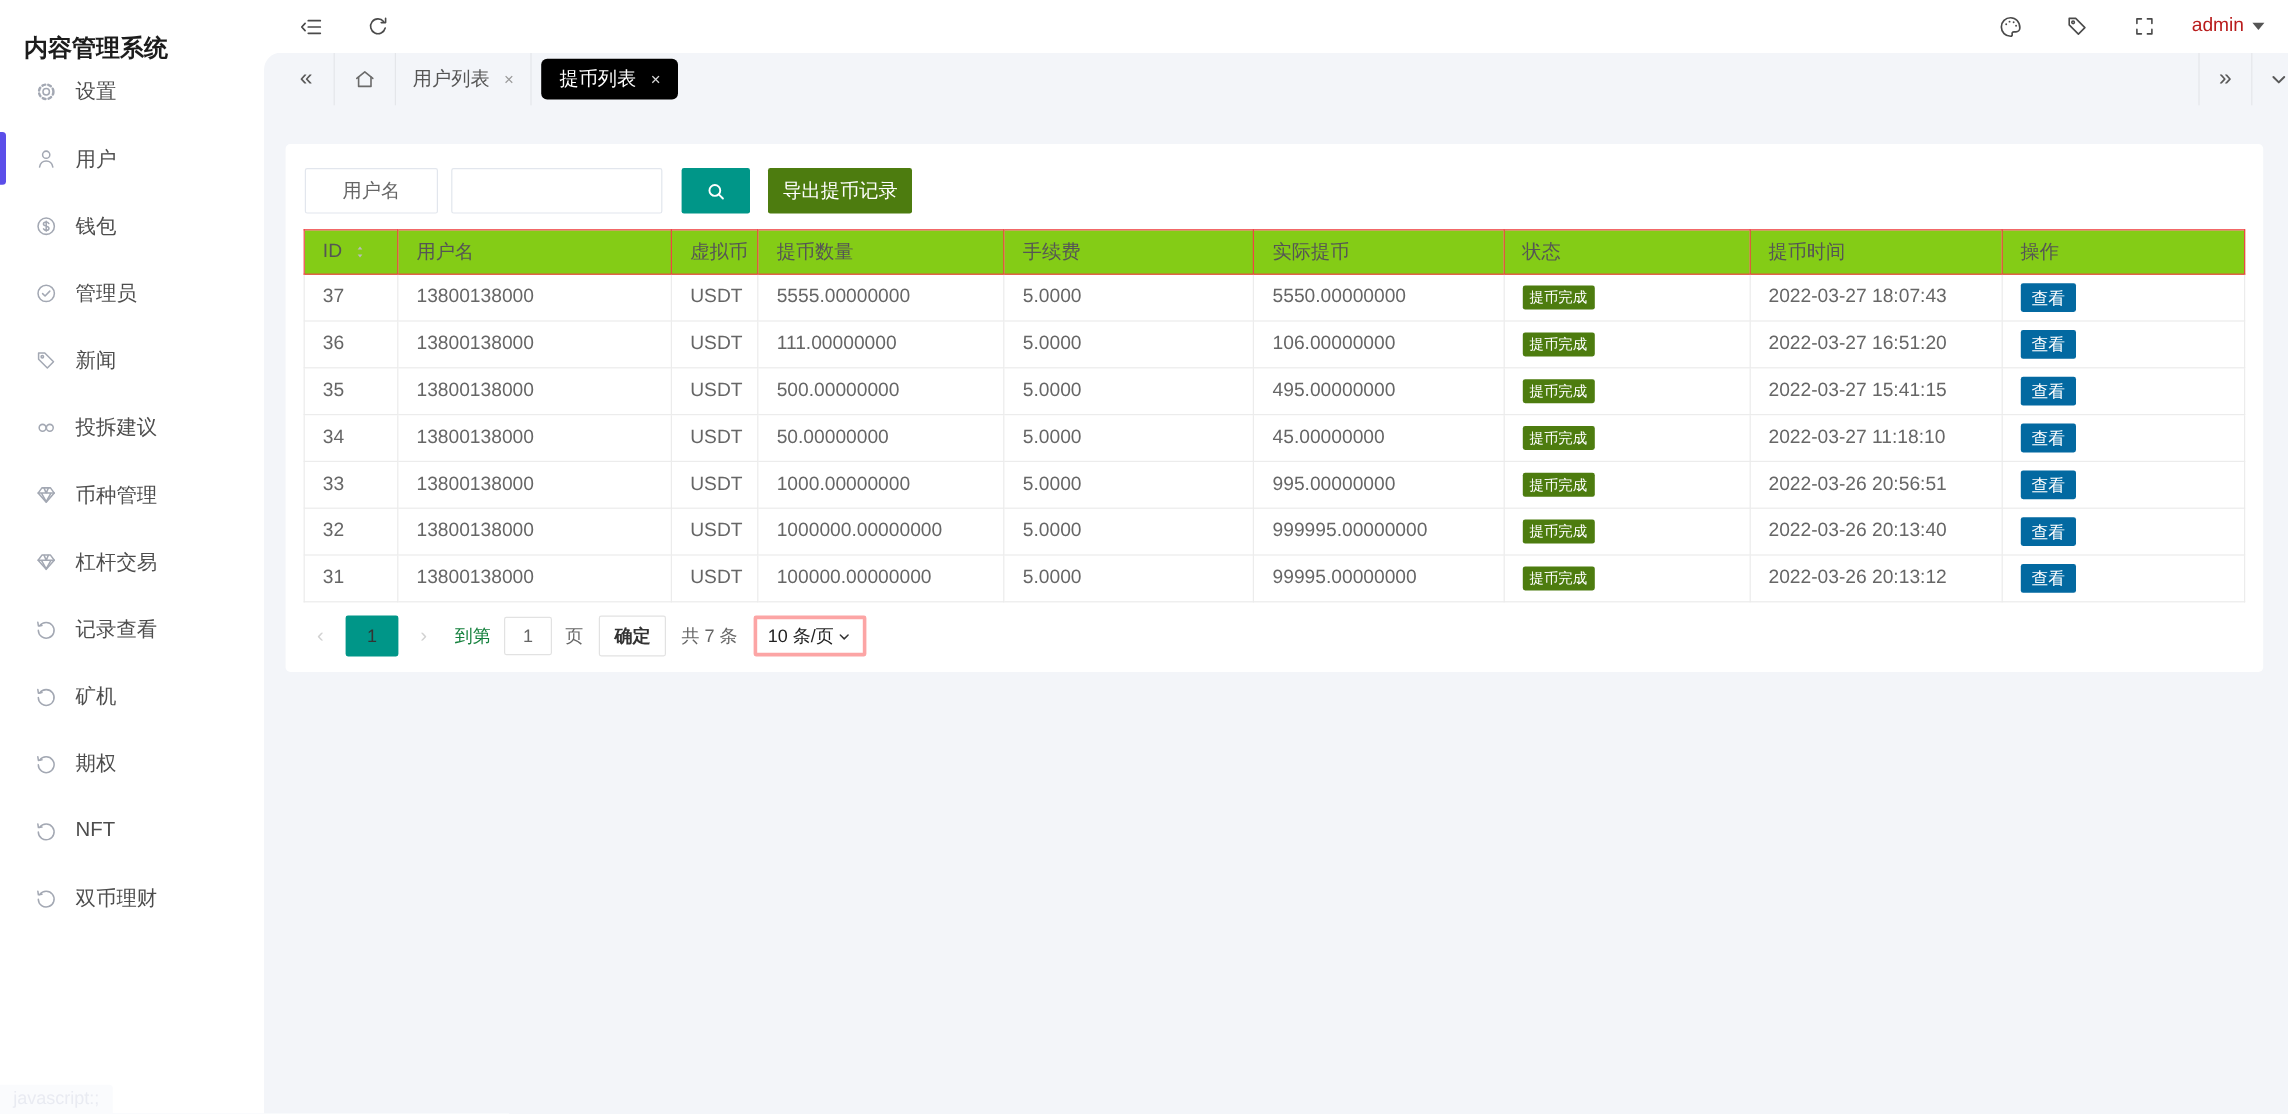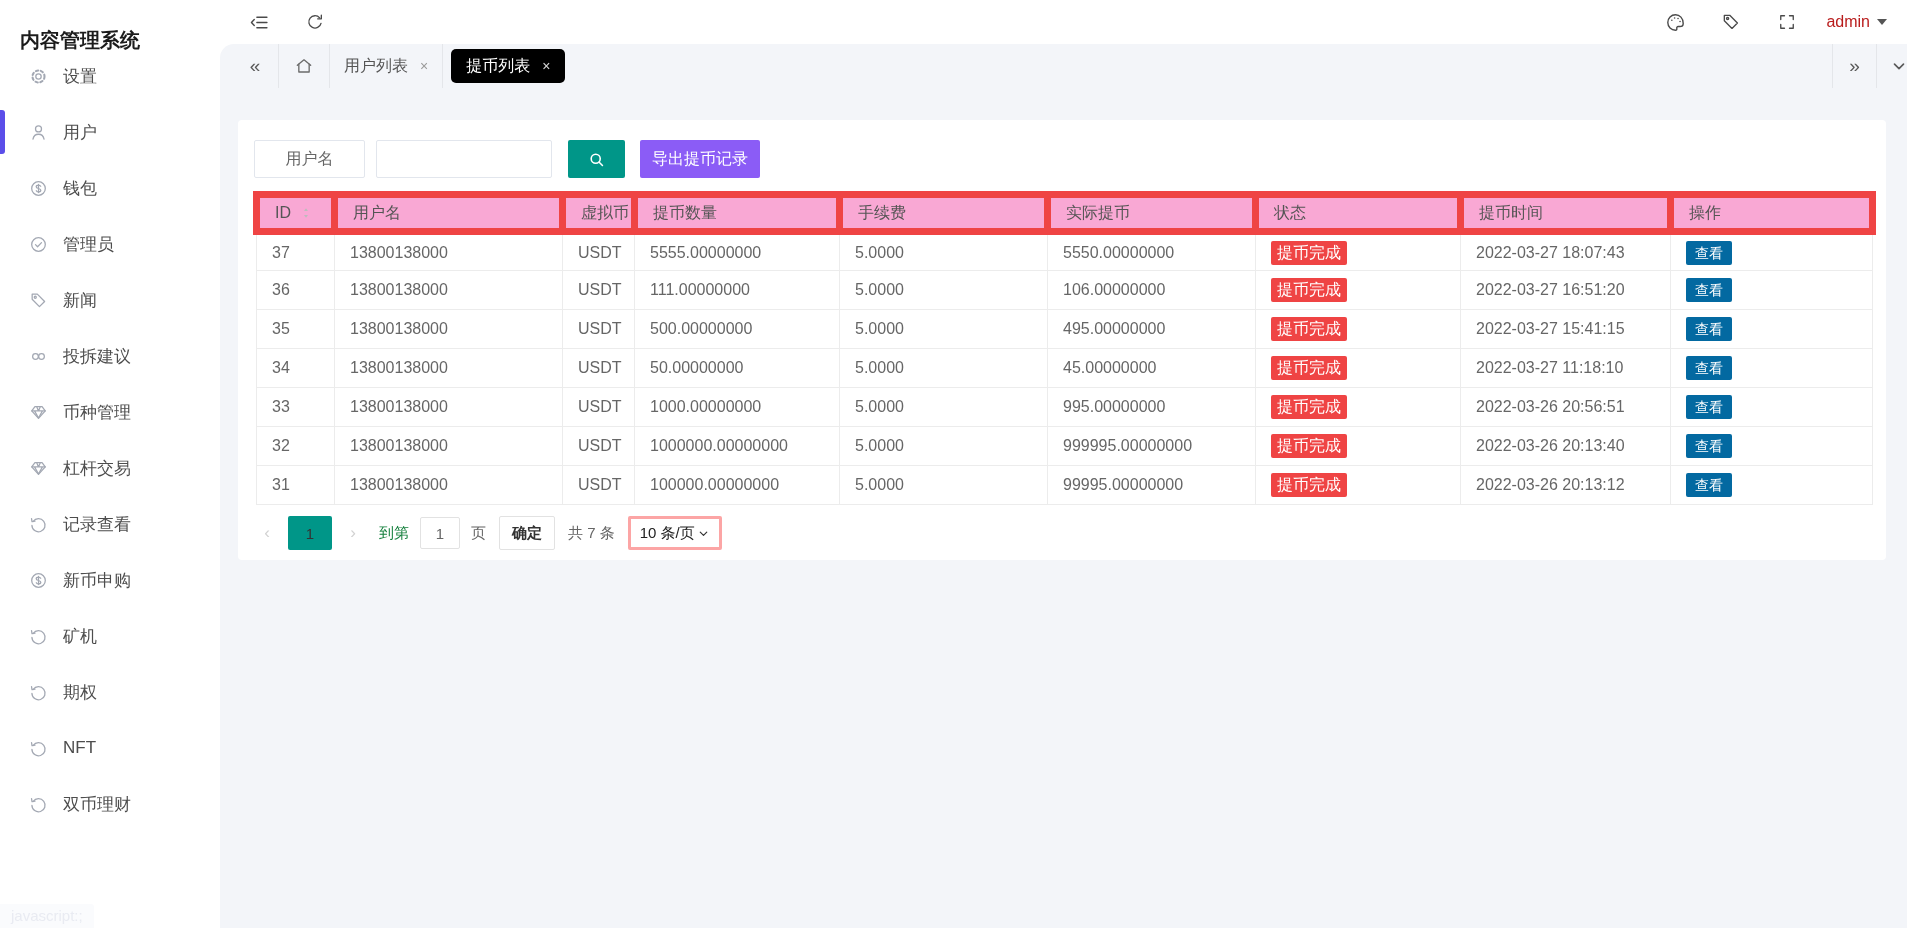--- a/index.html
+++ b/index.html
@@ -41,28 +41,28 @@
   .tab.active .tab-x { color:rgba(255,255,255,.85); }
   .tabbar-right { margin-left:auto; margin-right:-13px; display:flex; }
   .tabbar-right .tab-nav { border-left:1px solid #e4e6ea; width:44px; }
 
   
   .card { position:absolute; left:18px; top:76px; width:1648px; height:440px; background:#fff; border-radius:4px; padding:20px 15px 0; }
   .search-row { display:flex; align-items:center; }
   .field-box { width:111px; height:38px; border:1px solid #e2e6ed; border-radius:2px; display:flex; align-items:center; justify-content:center; font-size:16px; color:#666; margin-left:1px; cursor:pointer; background:#fff; }
   .search-input { width:176px; height:38px; border:1px solid #e2e6ed; border-radius:2px; margin-left:11px; padding:0 10px; font-size:16px; color:#333; outline:none; }
   .search-btn { width:57px; height:38px; background:#009688; border:none; border-radius:2px; margin-left:16px; display:flex; align-items:center; justify-content:center; color:#fff; cursor:pointer; }
-  .export-btn { height:38px; background:#8b5cf6; color:#fff; border:none; border-radius:2px; margin-left:15px; padding:0 12px; font-size:16px; cursor:pointer; }
+  .export-btn { height:38px; background:#4d7c0f; color:#fff; border:none; border-radius:2px; margin-left:15px; padding:0 12px; font-size:16px; cursor:pointer; }
 
   table.grid { margin-top:13px; width:1618px; border-collapse:collapse; table-layout:fixed; }
-  .grid th { background:#f9a8d4; color:#555; font-weight:normal; height:37px; text-align:left; padding-left:15px; font-size:16px; border:7px solid #ef4444; }
+  .grid th { background:#84cc16; color:#555; font-weight:normal; height:37px; text-align:left; padding-left:15px; font-size:16px; border:1px solid #ef4444; }
   .grid td { height:39px; color:#666; text-align:left; padding-left:15px; font-size:16px; border:1px solid #ececec; background:#fff; }
   .th-inner { display:flex; align-items:center; gap:8px; }
   .sort-ic { color:#bcbcbc; flex:none; }
-  .badge { display:inline-block; background:#ef4444; color:#fff; font-size:16px; line-height:1; padding:4px 6px; border-radius:2px; }
+  .badge { display:inline-block; background:#4d7c0f; color:#fff; font-size:12px; line-height:1; padding:4px 6px; border-radius:2px; }
   .act-btn { background:#0369a1; color:#fff; font-size:14px; line-height:1; padding:5px 9px; border-radius:2px; border:none; cursor:pointer; }
 
   
   .pager { margin-top:11px; display:flex; align-items:center; font-size:15px; color:#666; }
   .pg-arrow { width:28px; height:34px; display:flex; align-items:center; justify-content:center; color:#d2d2d2; font-size:17px; cursor:pointer; }
   .pg-curr { width:44px; height:34px; background:#009688; color:#333; display:flex; align-items:center; justify-content:center; border-radius:2px; margin:0 7px; cursor:default; }
   .pg-goto-label { margin-left:12px; color:#15803d; }
   .pg-input { width:40px; height:32px; border:1px solid #e2e2e2; border-radius:2px; text-align:center; color:#666; font-size:15px; margin:0 11px; outline:none; }
   .pg-confirm { height:34px; padding:0 12px; border:1px solid #e2e2e2; background:#fff; border-radius:2px; font-weight:bold; color:#333; font-size:15px; margin:0 13px; cursor:pointer; }
   .pg-size { height:34px; border:3px solid #fca5a5; border-radius:2px; display:flex; align-items:center; padding:0 9px; margin-left:13px; color:#222; gap:2px; background:#fff; cursor:pointer; }
@@ -226,26 +226,20 @@
         <svg class="ic s-ic">
           <use href="#i-gem"></use>
         </svg>
         <span class="s-label">杠杆交易</span>
       </div>
       <div class="side-item">
         <svg class="ic s-ic">
           <use href="#i-history"></use>
         </svg>
         <span class="s-label">记录查看</span>
-      </div>
-      <div class="side-item">
-        <svg class="ic s-ic">
-          <use href="#i-dollar"></use>
-        </svg>
-        <span class="s-label">新币申购</span>
       </div>
       <div class="side-item">
         <svg class="ic s-ic">
           <use href="#i-history"></use>
         </svg>
         <span class="s-label">矿机</span>
       </div>
       <div class="side-item">
         <svg class="ic s-ic">
           <use href="#i-history"></use>

